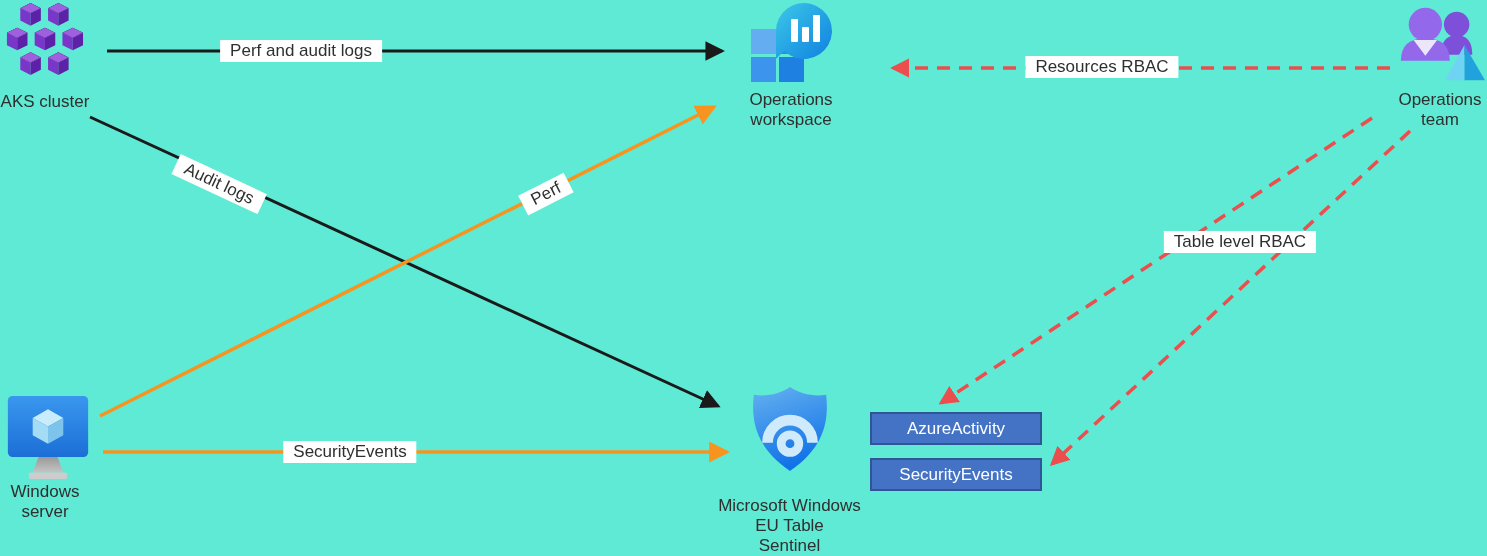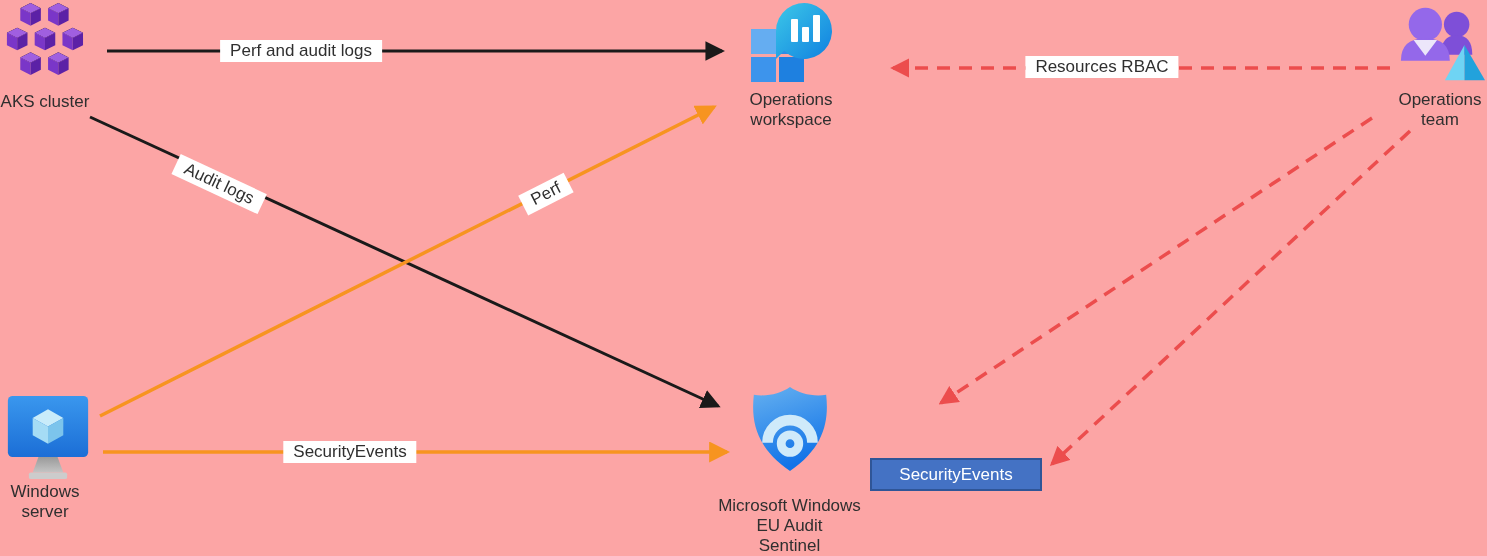--- a/index.html
+++ b/index.html
@@ -3,21 +3,21 @@
 <meta charset="utf-8">
 <style>
   html,body{margin:0;padding:0;}
   body{
     font-family:"Liberation Sans","DejaVu Sans",sans-serif;
     background:#ffffff;
   }
   .canvas{
     position:relative;
     width:1487px;height:556px;
-    background:#fca5a5;
+    background:#5eead4;
     overflow:hidden;
   }
   .wires{position:absolute;inset:0;width:1487px;height:556px;}
   .l-black{stroke:var(--black-arrow,#1a1a1a);stroke-width:3;fill:none;}
   .l-orange{stroke:var(--orange-arrow,#f79420);stroke-width:3.5;fill:none;}
   .l-red{stroke:var(--red-arrow,#ec4d4d);stroke-width:3.5;fill:none;stroke-dasharray:13 9;}
   .mk-black{fill:var(--black-arrow,#1a1a1a);}
   .mk-orange{fill:var(--orange-arrow,#f79420);}
   .mk-red{fill:var(--red-arrow,#ec4d4d);}
 
@@ -79,20 +79,21 @@
     <line class="l-red" x1="1390" y1="68" x2="893" y2="68" marker-end="url(#ah-red)"></line>
     <line class="l-red" x1="1372" y1="118" x2="941" y2="403" marker-end="url(#ah-red)"></line>
     <line class="l-red" x1="1410" y1="131" x2="1052" y2="464" marker-end="url(#ah-red)"></line>
   </svg>
 
   <div class="edge-label" style="left:301px;top:51px;">Perf and audit logs</div>
   <div class="edge-label rot25" style="left:219px;top:184px;">Audit logs</div>
   <div class="edge-label rotm27" style="left:546px;top:194px;">Perf</div>
   <div class="edge-label" style="left:350px;top:452px;">SecurityEvents</div>
   <div class="edge-label" style="left:1102px;top:67px;">Resources RBAC</div>
+  <div class="edge-label" style="left:1240px;top:242px;">Table level RBAC</div>
 
   <div class="icon" style="left:6px;top:3px;">
     <svg width="80" height="72" viewBox="0 0 76 70">
       <defs>
         <g id="cube">
           <path d="M10 0 L20 5 L10 10 L0 5 Z" fill="#a express05fe0"></path>
           <path d="M10 0 L20 5 L10 10 L0 5 Z" fill="#a05fe0"></path>
           <path d="M0 5 L10 10 L10 22 L0 17 Z" fill="#7a36c8"></path>
           <path d="M10 10 L20 5 L20 17 L10 22 Z" fill="#5c21a6"></path>
         </g>
@@ -182,21 +183,24 @@
           <stop offset="1" stop-color="#1173e8"></stop>
         </linearGradient>
       </defs>
       <path d="M44 3 C54 10 68 13 81 11 C84 38 79 65 44 89 C9 65 4 38 7 11 C20 13 34 10 44 3 Z" fill="url(#shieldGrad)"></path>
       <path d="M21 60 A23 23 0 0 1 67 60" stroke="#cfeafa" stroke-width="11" fill="none"></path>
       <circle cx="44" cy="61" r="9" fill="none" stroke="#cfeafa" stroke-width="9"></circle>
     </svg>
   </div>
   <div class="node-label" style="left:712px;top:496px;width:155px;">
     <span>Microsoft Windows</span>
-    <span>EU Audit</span>
+    <span>EU Table</span>
     <span>Sentinel</span>
   </div>
 
+  <div class="table-box" style="top:412px;">
+    <span>AzureActivity</span>
+  </div>
   <div class="table-box" style="top:458px;">
     <span>SecurityEvents</span>
   </div>
 
 </div>
 
 </body></html>

